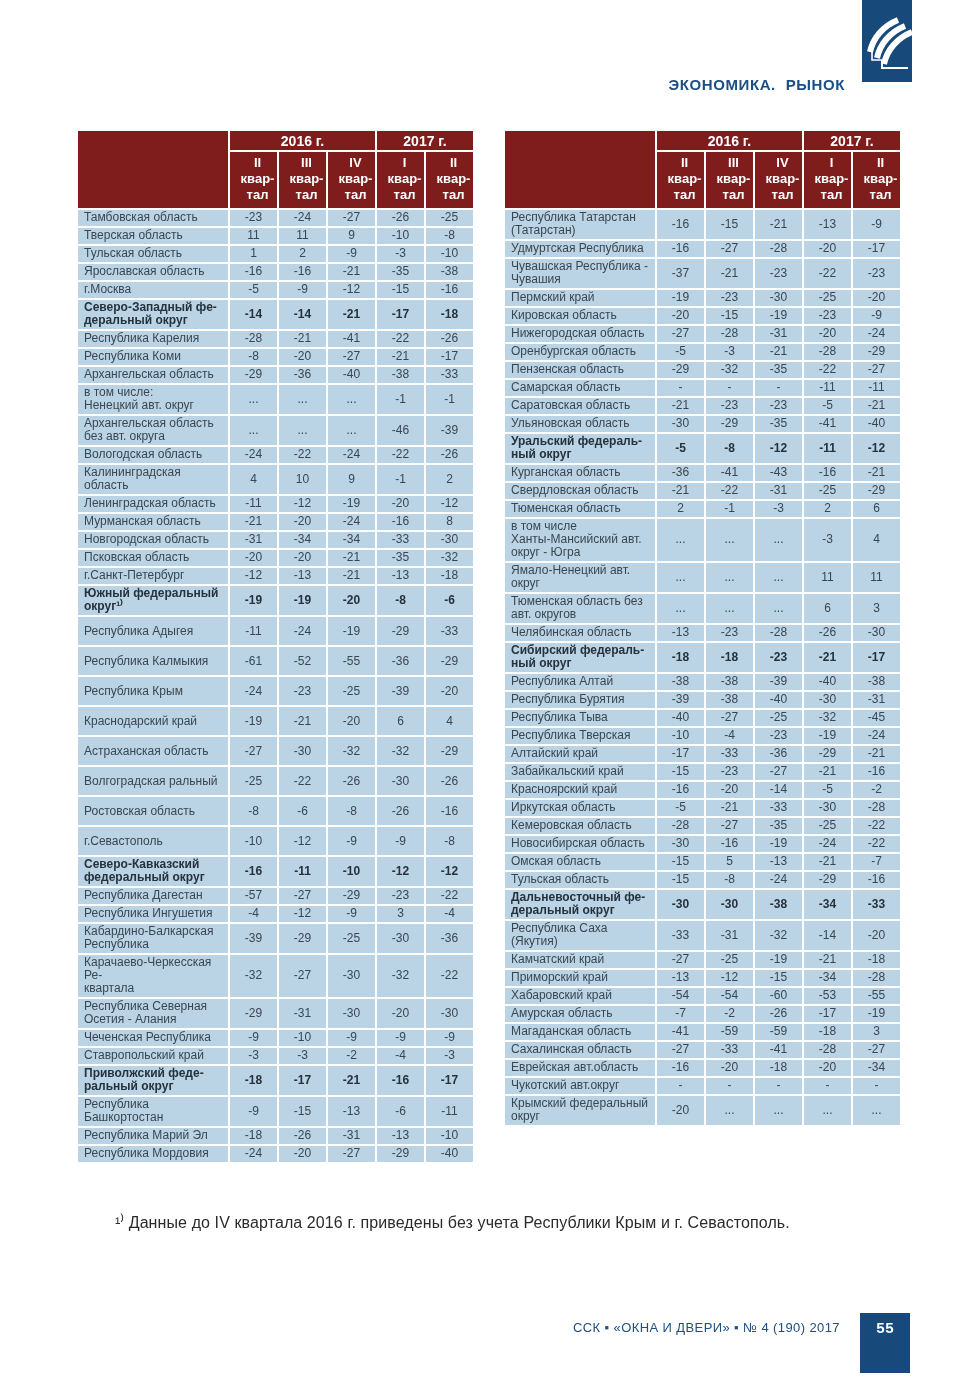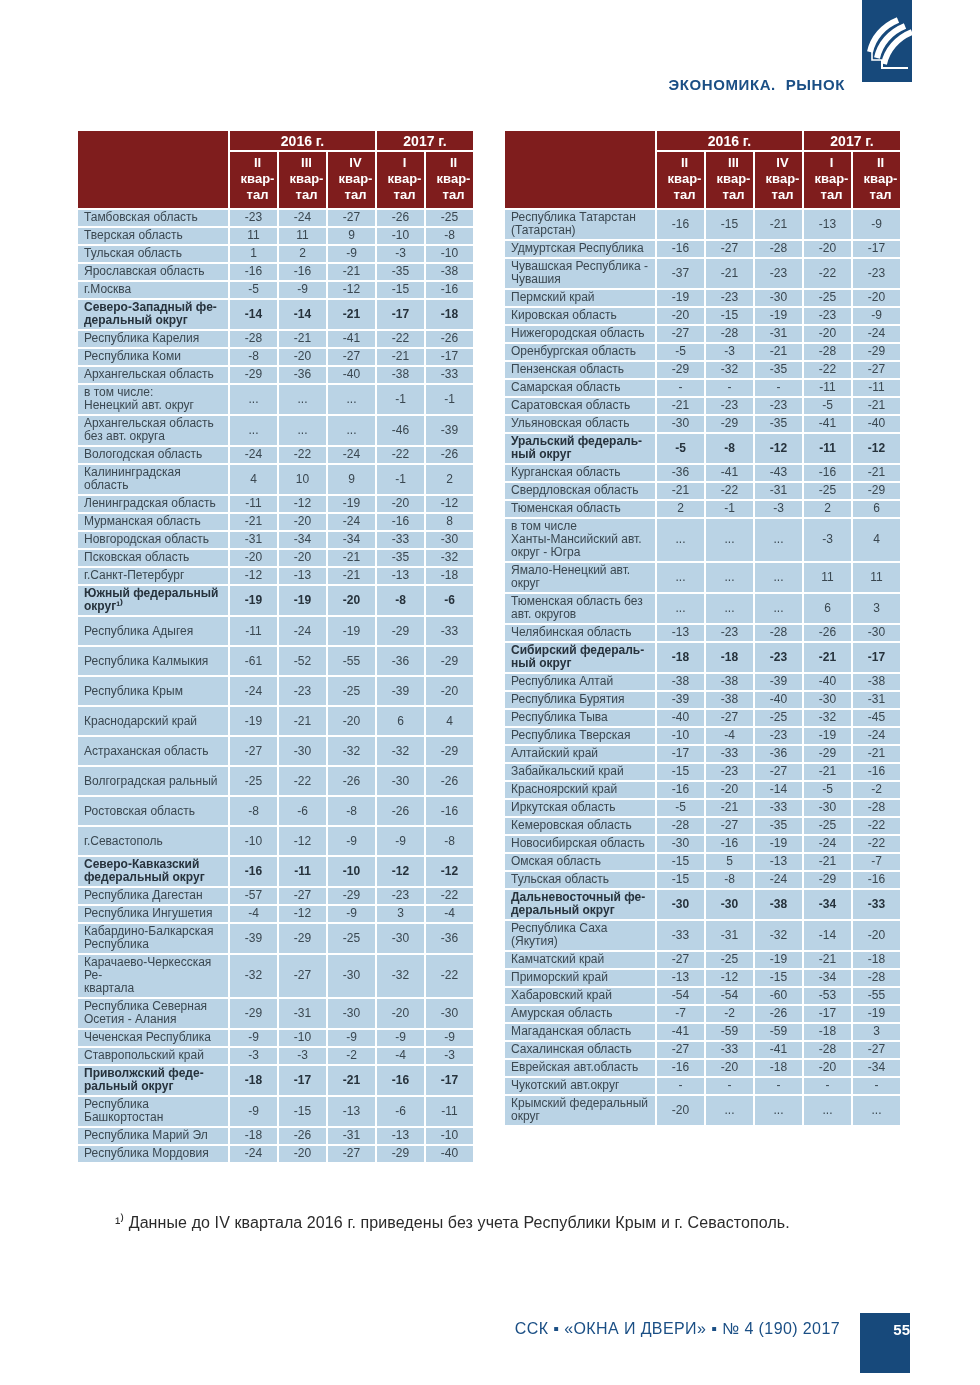--- a/index.html
+++ b/index.html
@@ -47,25 +47,25 @@
   .tbl td.val{text-align:center;}
   .tbl tr.bold td{font-weight:bold;color:#26323C;margin-top:8px;}
   .tbl tr.tall td{padding-top:8px;padding-bottom:7px;}
   
   .footnote{
     position:absolute;left:90px;top:1211px;
     font-size:16px;color:#2B2B2B;letter-spacing:.1px;margin-left:25px;
   }
   .footer-line{
     position:absolute;top:1320px;right:140px;
-    color:#1B4F85;font-size:16px;letter-spacing:.4px;
+    color:#1B4F85;font-size:13px;letter-spacing:.4px;
   }
   .page-num-box{
     position:absolute;left:860px;top:1313px;width:50px;height:60px;
-    background:#17497B;text-align:right;
+    background:#17497B;text-align:center;font-family:Liberation Mono, monospace;
   }
   .page-num-box .num{
     color:#ffffff;font-size:15px;font-weight:bold;margin-top:8px;display:inline-block;
   }
 </style>
 </head>
 <body>
 
 <div class="section-title">ЭКОНОМИКА. РЫНОК</div>
 

